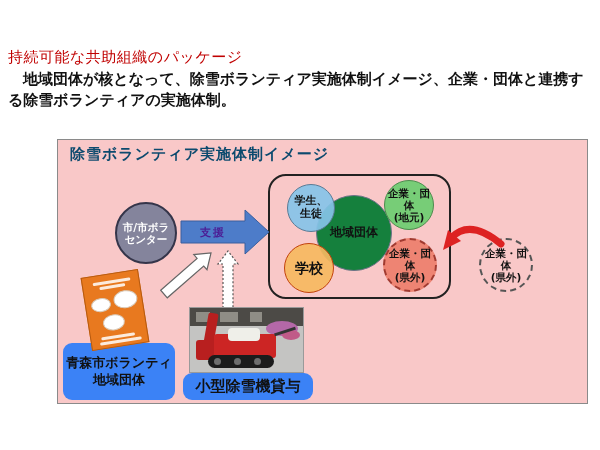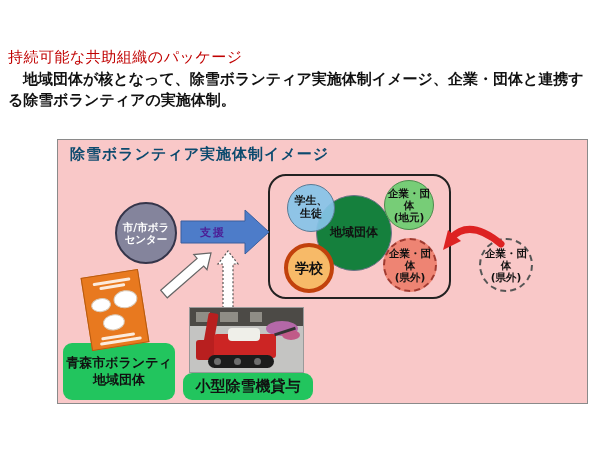--- a/index.html
+++ b/index.html
@@ -31,21 +31,21 @@
   }
 
   .circle {
     position:absolute; border-radius:50%; display:flex; flex-direction:column;
     align-items:center; justify-content:center; text-align:center;
     font-weight:bold; color:#111; line-height:1.15;
   }
   .c-students   { left:229px; top:44px;  width:48px; height:48px; background:rgba(133,195,232,0.92); border:1px solid #5a7b95; font-size:11px; z-index:3; }
   .c-community  { left:258px; top:55px;  width:76px; height:76px; background:#15803d; border:1px solid #6d7288; font-size:12px; z-index:2; }
   .c-local      { left:326px; top:40px;  width:50px; height:50px; background:#77cd77; border:1px solid #4e8a4e; font-size:10.5px; z-index:3; }
-  .c-school     { left:226px; top:103px; width:50px; height:50px; background:rgba(246,184,96,0.92); border:4px solid #c2410c; font-size:14px; z-index:3; }
+  .c-school     { left:226px; top:103px; width:50px; height:50px; background:rgba(246,184,96,0.92); border:1px solid #c2410c; font-size:14px; z-index:3; }
   .c-outside    { left:325px; top:98px;  width:54px; height:54px; background:#ee8473; border:2px dashed #a13a30; font-size:10.5px; z-index:3; }
   .c-external   { left:421px; top:98px;  width:54px; height:54px; background:transparent; border:2px dashed #555; font-size:10.5px; z-index:3; }
   .c-city       { left:57px;  top:62px;  width:62px; height:62px; background:#84849c; border:2px solid #35354a; color:#ffffff; font-size:10.5px; z-index:3; }
 
   .arrow-layer { position:absolute; left:0; top:0; width:531px; height:265px; z-index:1; }
   .arrow-layer-top { position:absolute; left:0; top:0; width:531px; height:265px; z-index:5; pointer-events:none; }
 
   .support-label {
     position:absolute; left:123px; top:81px; width:64px; height:22px; z-index:2;
     display:flex; align-items:center; justify-content:center;
@@ -70,21 +70,21 @@
   .photo .flowers2   { position:absolute; left:92px; top:22px; width:18px; height:10px; background:#c05a88; border-radius:50%; }
   .photo .chute      { position:absolute; left:16px; top:5px; width:10px; height:32px; background:#b81f1f; transform:rotate(10deg); border-radius:2px; }
   .photo .auger      { position:absolute; left:6px; top:32px; width:22px; height:20px; background:#b81f1f; border-radius:3px; }
   .photo .body-red   { position:absolute; left:24px; top:26px; width:62px; height:24px; background:#cc2524; border-radius:3px; }
   .photo .engine     { position:absolute; left:38px; top:20px; width:32px; height:13px; background:#efefe9; border-radius:4px; }
   .photo .track      { position:absolute; left:18px; top:47px; width:66px; height:13px; background:#1c1c1c; border-radius:7px; }
   .photo .wheel      { position:absolute; top:50px; width:7px; height:7px; background:#6e6e6e; border-radius:50%; }
   .photo .handle     { position:absolute; left:84px; top:22px; width:22px; height:3px; background:#333; transform:rotate(-18deg); }
 
   .caption {
-    position:absolute; background:#22c55e; border-radius:9px; color:#111;
+    position:absolute; background:#3b82f6; border-radius:9px; color:#111;
     font-weight:bold; display:flex; flex-direction:column;
     align-items:center; justify-content:center; text-align:center; line-height:1.3;
   }
   .caption-point   { left:5px;   top:203px; width:112px; height:57px; font-size:13px; z-index:3; }
   .caption-machine { left:125px; top:233px; width:130px; height:27px; font-size:15px; z-index:5;text-align:center; }
 </style>
 </head>
 <body>
 
 <div class="page-title">持続可能な共助組織のパッケージ</div>

